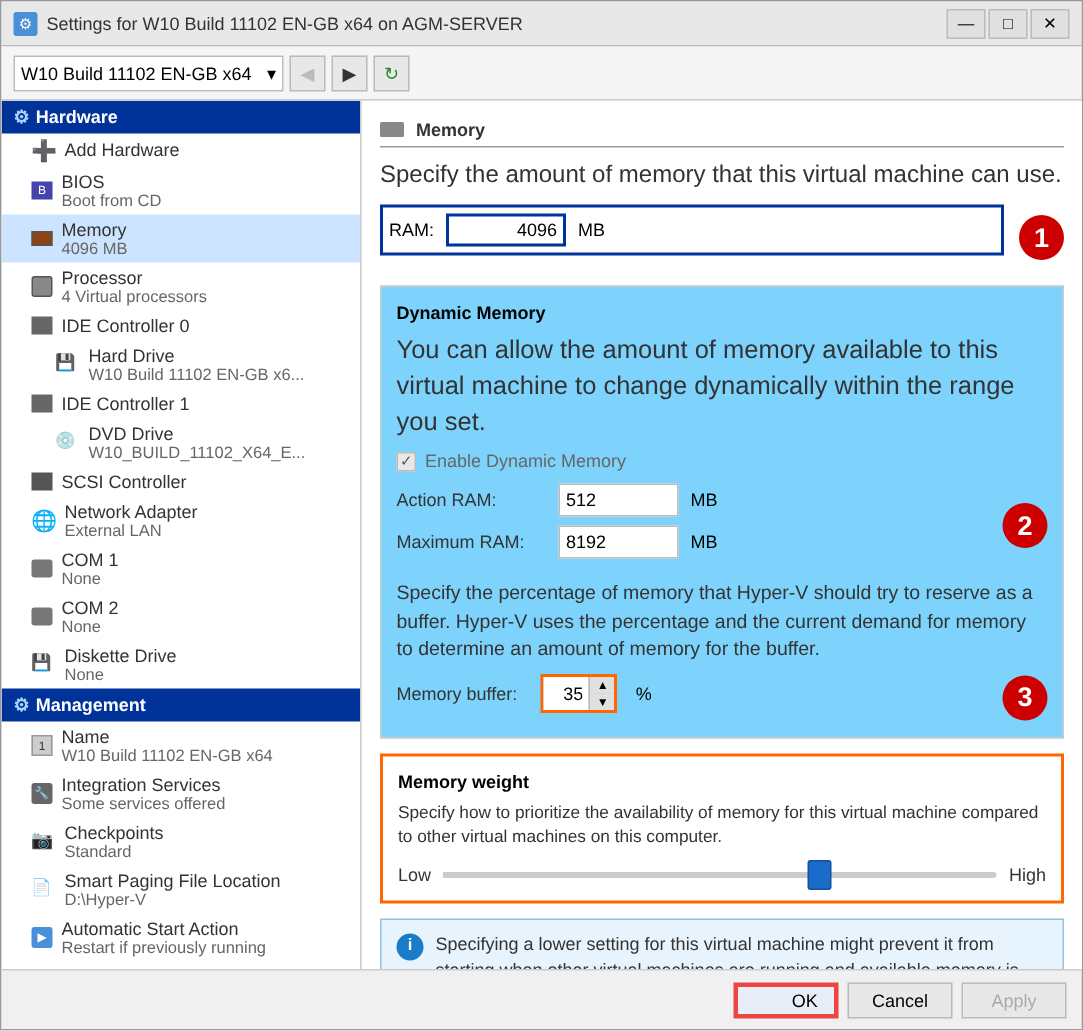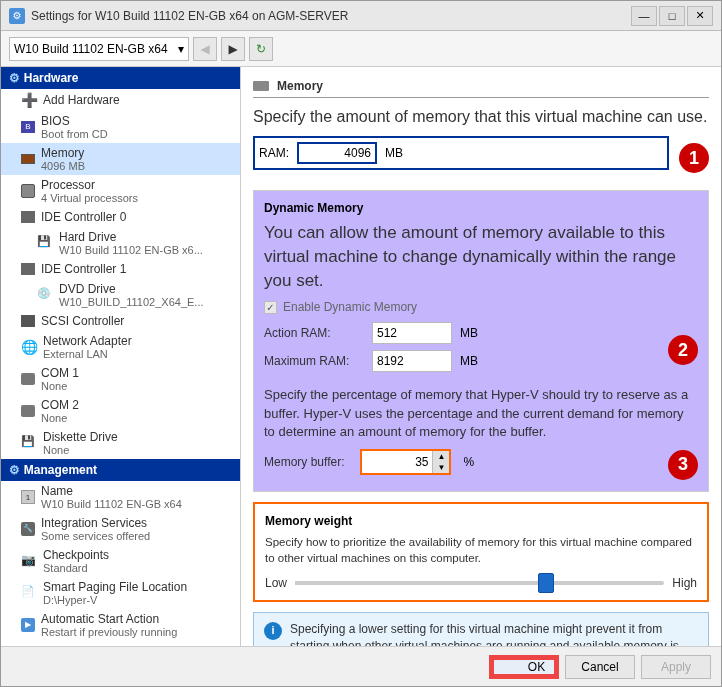--- a/index.html
+++ b/index.html
@@ -33,38 +33,38 @@
     .sidebar-sub { font-size: 11px; color: #666; padding-left: 38px; }
 
     
     .right-panel { flex: 1; padding: 12px; overflow-y: auto; background: white; }
     .panel-section-title { font-size: 13px; font-weight: bold; color: #333; border-bottom: 1px solid #999; padding-bottom: 4px; margin-bottom: 10px; display: flex; align-items: center; gap: 8px; }
     .panel-section-title .title-icon { width: 16px; height: 10px; background: #888; border-radius: 1px; }
 
     .section-desc { font-size: 16px; color: #333; margin-bottom: 10px; }
     .field-input { width: 80px; height: 22px; border: 2px solid #003399; padding: 2px 4px; text-align: right; }
 
-    .dynamic-memory-box { border: 1px solid #ccc; padding: 10px; margin-bottom: 10px; background: #c4b5fd; }
+    .dynamic-memory-box { border: 1px solid #ccc; padding: 10px; margin-bottom: 10px; background: #7dd3fc; }
     .dynamic-memory-title { font-weight: bold; margin-bottom: 6px; }
     .dynamic-desc { color: #333; font-size: 17px; margin-bottom: 8px; line-height: 1.4; }
     .checkbox-row { display: flex; align-items: center; gap: 6px; margin-bottom: 8px; color: #666; }
     .checkbox-disabled { width: 13px; height: 13px; border: 1px solid #bbb; background: #e8e8e8; display: flex; align-items: center; justify-content: center; }
     .checkmark { font-size: 10px; color: #555; }
 
     .min-max-row { display: flex; align-items: center; gap: 8px; margin-bottom: 6px; }
     .min-max-label { width: 100px; color: #333; }
     .min-max-input { width: 80px; height: 22px; border: 1px solid #bbb; padding: 2px 4px; text-align: left; }
 
     .buffer-section { margin-top: 8px; }
     .buffer-desc { font-size: 13px; color: #333; line-height: 1.4; margin-bottom: 8px; }
 
     .buffer-row { display: flex; align-items: center; gap: 8px; margin-bottom: 6px; }
     .buffer-label { color: #333; }
     .buffer-input-wrapper { display: flex; align-items: center; border: 2px solid #ff6600; }
-    .buffer-input { width: 70px; height: 22px; border: none; padding: 2px 4px; text-align: right; outline: none; }
+    .buffer-input { width: 30px; height: 22px; border: none; padding: 2px 4px; text-align: right; outline: none; }
     .spinner-btns { display: flex; flex-direction: column; border-left: 1px solid #bbb; }
     .spinner-btn { width: 16px; height: 11px; background: #e0e0e0; border: none; cursor: pointer; font-size: 8px; display: flex; align-items: center; justify-content: center; }
     .buffer-pct { margin-left: 4px; }
 
     .weight-box { border: 2px solid #ff6600; padding: 10px; margin-top: 8px; }
     .weight-title { font-weight: bold; margin-bottom: 6px; }
     .weight-desc { font-size: 11.5px; color: #333; margin-bottom: 10px; line-height: 1.4; }
     .slider-row { display: flex; align-items: center; gap: 8px; }
     .slider-label-low { color: #333; }
     .slider-track { flex: 1; height: 4px; background: #ccc; position: relative; border-radius: 2px; }
@@ -72,21 +72,21 @@
     .slider-thumb { position: absolute; right: 30%; top: -8px; width: 16px; height: 20px; background: #1a6cc8; border: 1px solid #1050a0; cursor: pointer; border-radius: 2px; }
     .slider-label-high { color: #333; }
 
     .info-box { background: #e8f4fd; border: 1px solid #99c2e0; padding: 8px 10px; margin-top: 10px; display: flex; gap: 8px; font-size: 11.5px; color: #333; line-height: 1.4; }
     .info-icon { width: 18px; height: 18px; background: #1a7cc8; border-radius: 50%; color: white; display: flex; align-items: center; justify-content: center; font-size: 11px; font-weight: bold; flex-shrink: 0; margin-top: 1px; }
 
     .warning-box { background: #fffff0; border: 1px solid #e6d070; padding: 8px 10px; margin-top: 8px; display: flex; gap: 8px; font-size: 11.5px; color: #333; line-height: 1.6; }
 
     .footer { background: #f0f0f0; height: 40px; border-top: 1px solid #ccc; display: flex; align-items: center; justify-content: flex-end; padding: 0 10px; gap: 6px; }
     .footer-btn { width: 70px; height: 24px; border: 1px solid #bbb; background: #e8e8e8; cursor: pointer; display: flex; align-items: center; justify-content: center; }
-    .footer-btn.primary { border: 5px solid #ef4444; background: #e8eef8; padding-left: 25px; }
+    .footer-btn.primary { border: 3px solid #ef4444; background: #e8eef8; padding-left: 25px; }
     .footer-btn.disabled { color: #aaa; cursor: default; }
 
     
     .badge { display: inline-flex; width: 30px; height: 30px; background: #cc0000; border-radius: 50%; color: white; font-size: 18px; font-weight: bold; align-items: center; justify-content: center; }
     .ram-box { border: 2px solid #003399; padding: 4px; margin-bottom: 10px; }
   </style>
 </head>
 <body>
 
 <div class="window">

